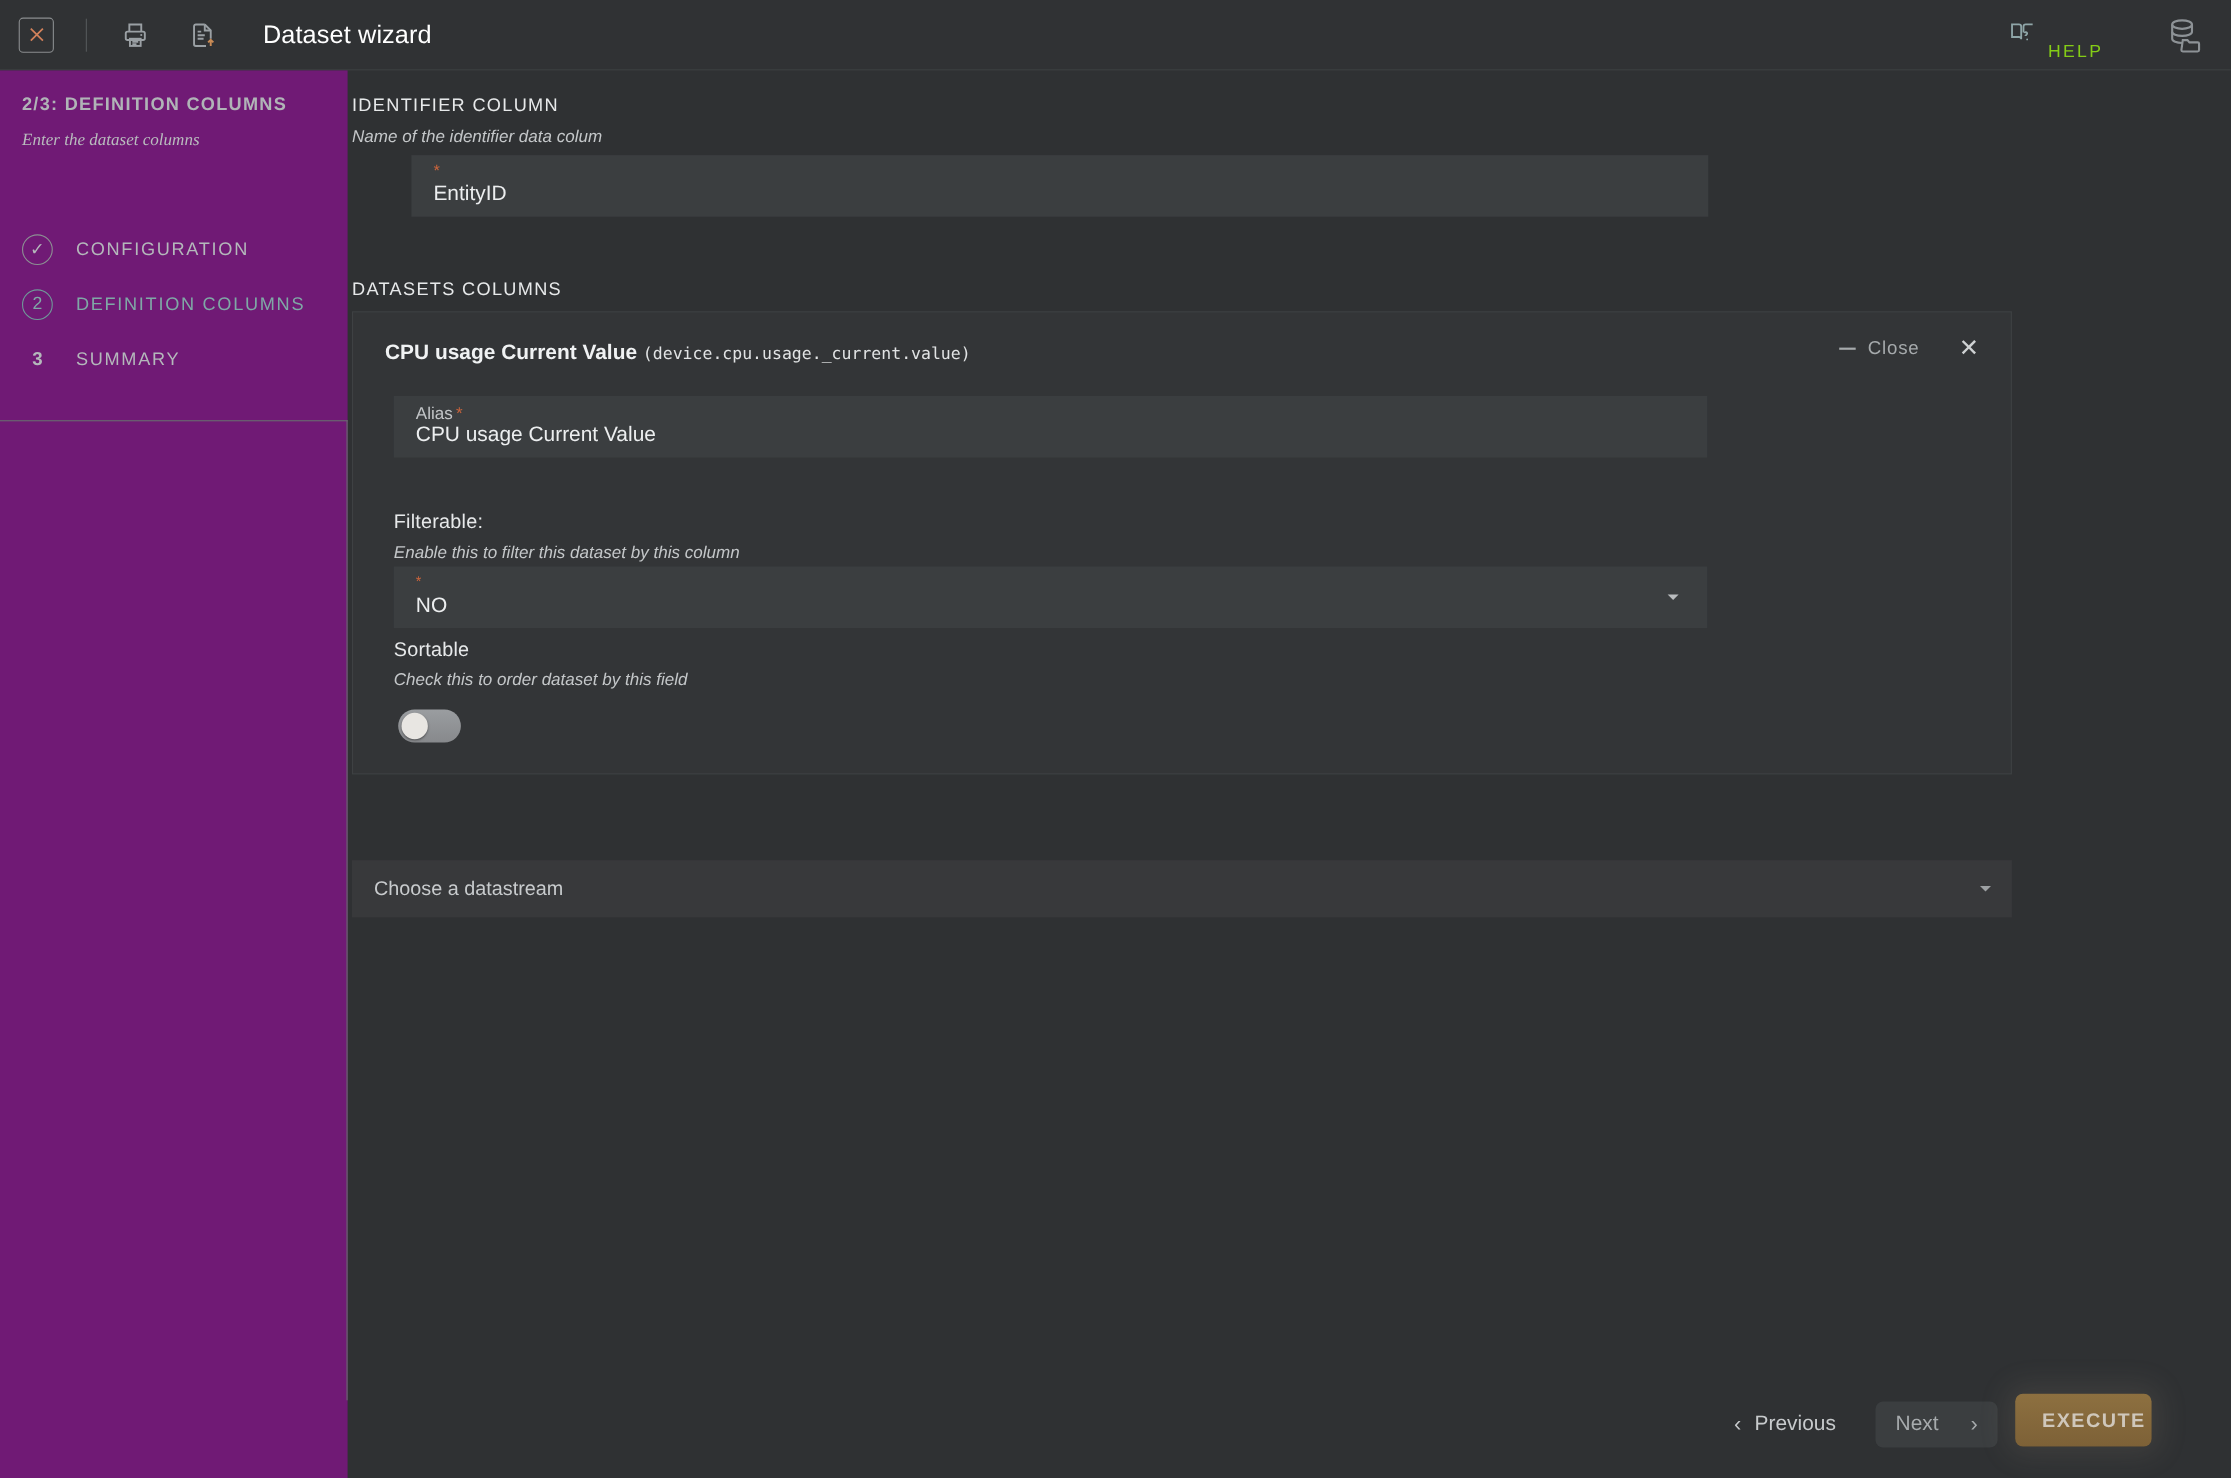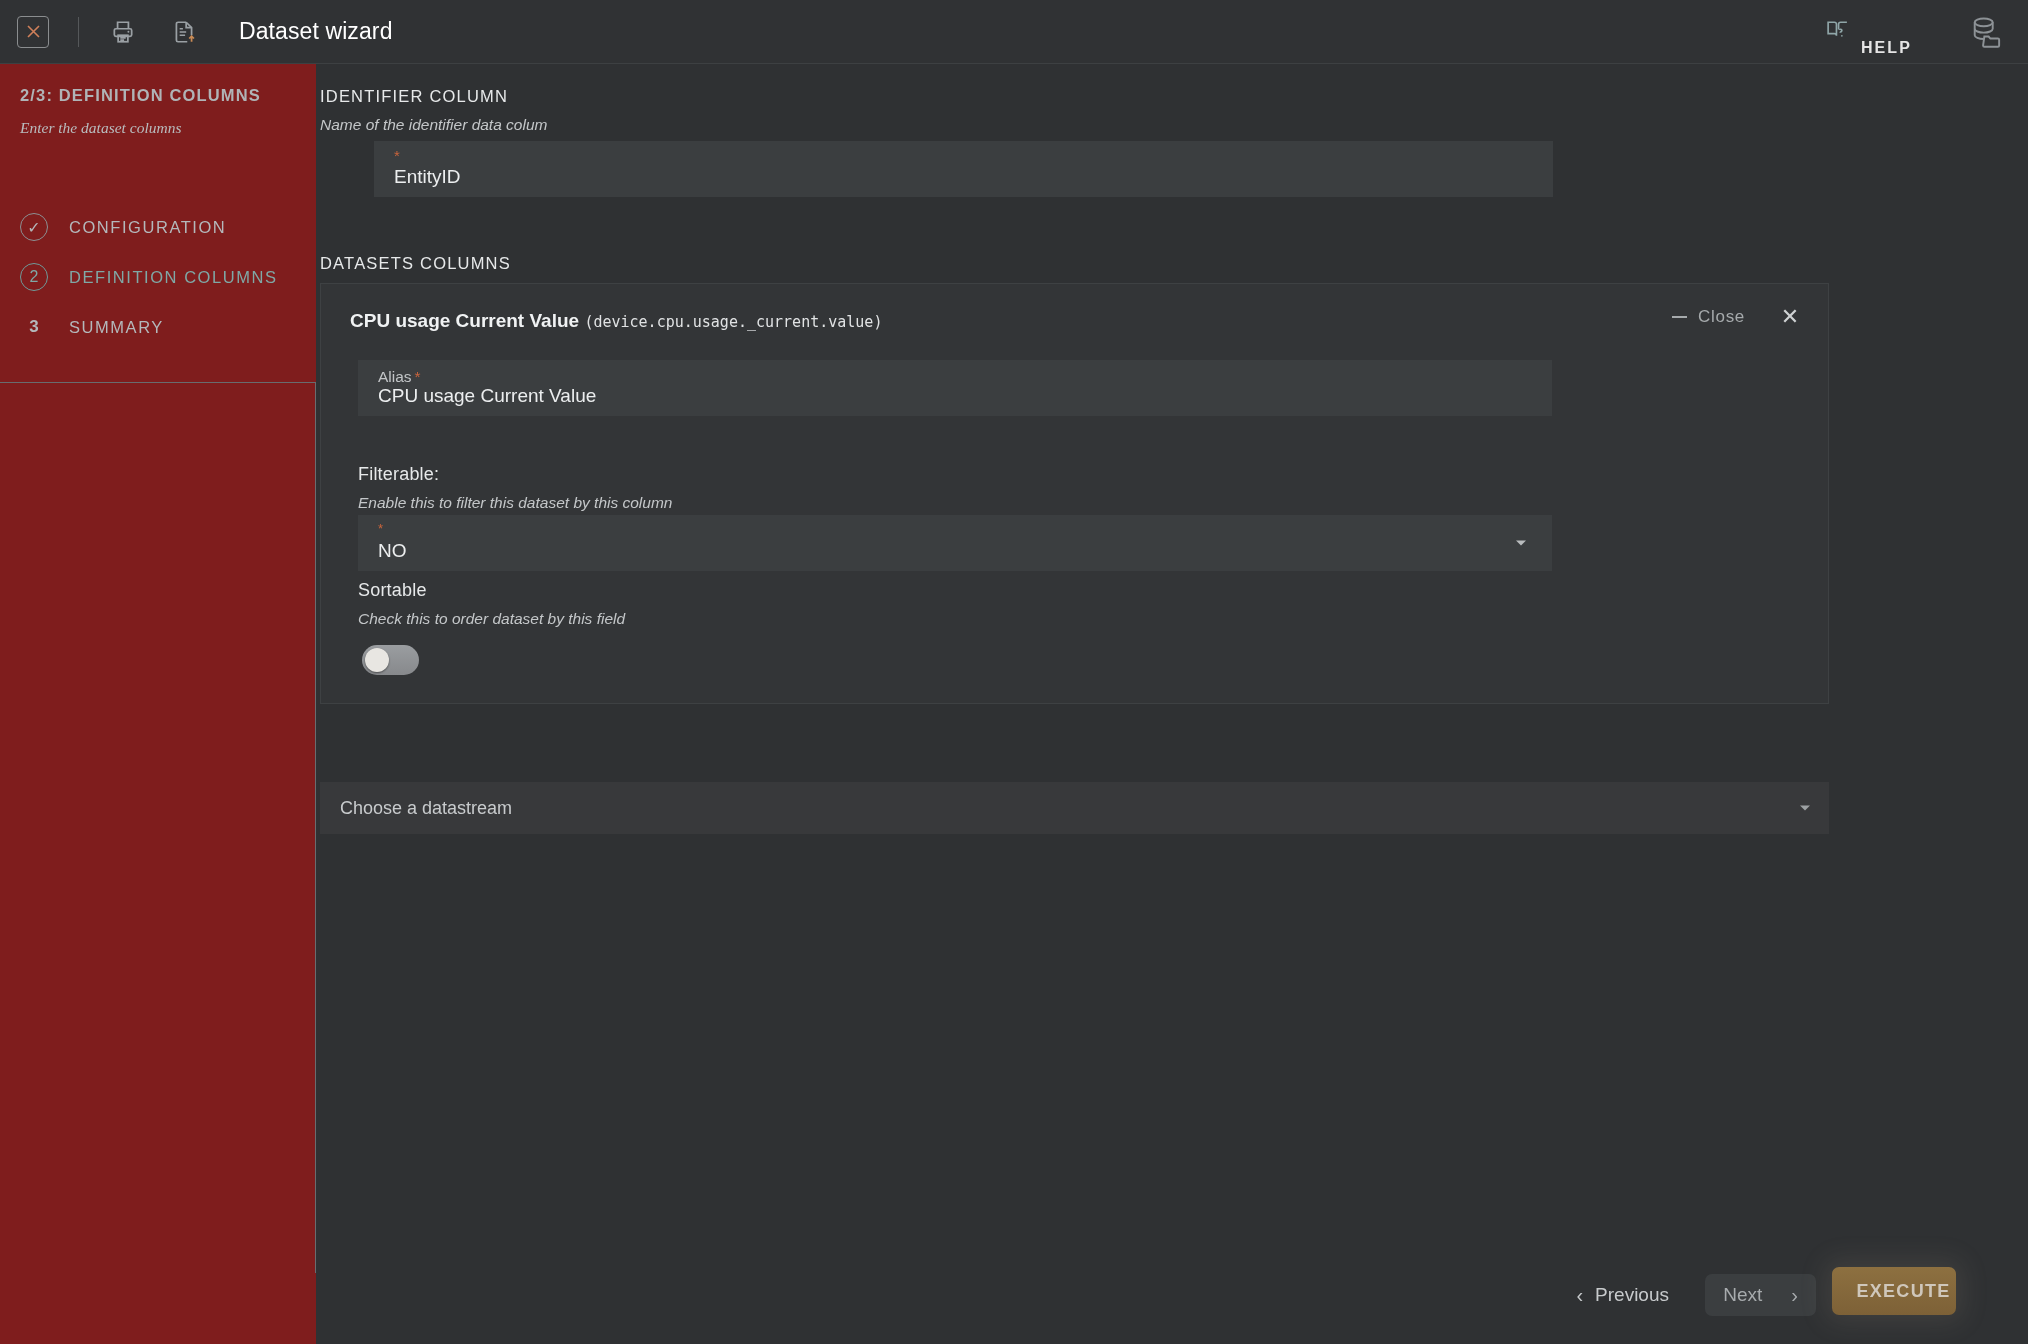--- a/index.html
+++ b/index.html
@@ -41,31 +41,31 @@
     white-space: nowrap;
   }
   .tb-right {
     margin-left: auto; display: flex; align-items: center; height: 100%;
   }
   .tb-help {
     display: flex; align-items: center; gap: 11px; cursor: pointer;
     color: #8fa6a8; margin-right: 44px;
   }
   .tb-help-label {
-    font-size: 16px; letter-spacing: 2.1px; font-weight: 700; color: #e5e5e5; margin-top: 32px;
+    font-size: 16px; letter-spacing: 2.1px; font-weight: 400; color: #84cc16; margin-top: 32px;
   }
   .tb-db {
     width: 58px; height: 100%; display: flex; align-items: center;
     justify-content: center; margin-right: 14px; cursor: pointer;
   }
 
   
   #sidebar {
     position: absolute; left: 0; top: 64px; width: 316px; height: 1280px;
-    background: #7f1d1d;
+    background: #701a75;
   }
   .sb-step-title {
     position: absolute; left: 20px; top: 22px;
     font-size: 16.5px; font-weight: 700; letter-spacing: 1.15px;
     color: #b0b4b7; white-space: nowrap;
   }
   .sb-step-desc {
     position: absolute; left: 20px; top: 55px;
     font-size: 15.5px; font-style: italic; color: #b9bcbe;
     white-space: nowrap;

